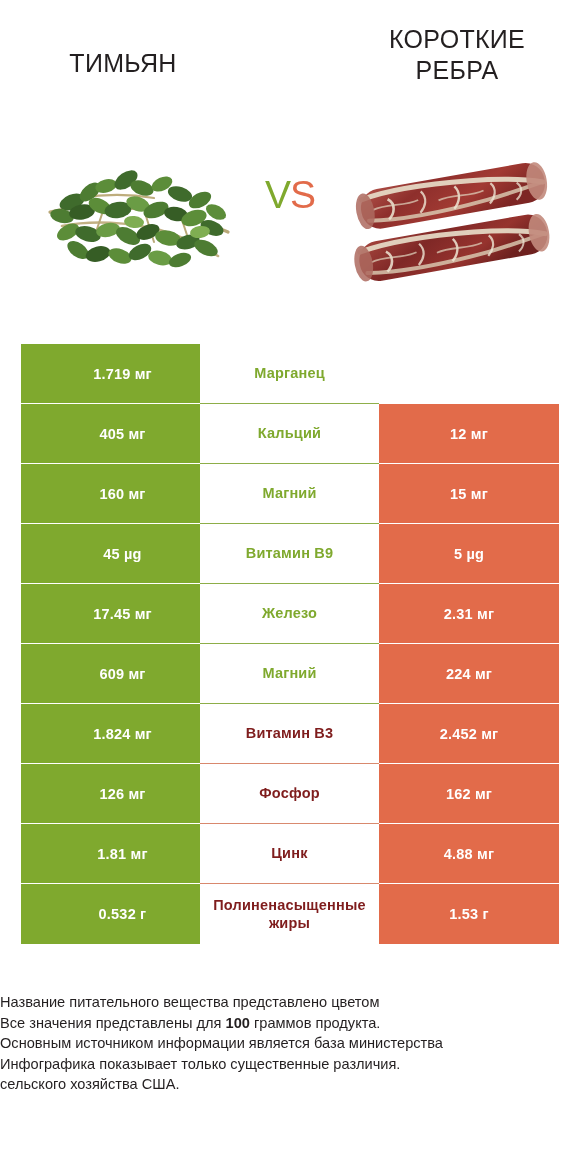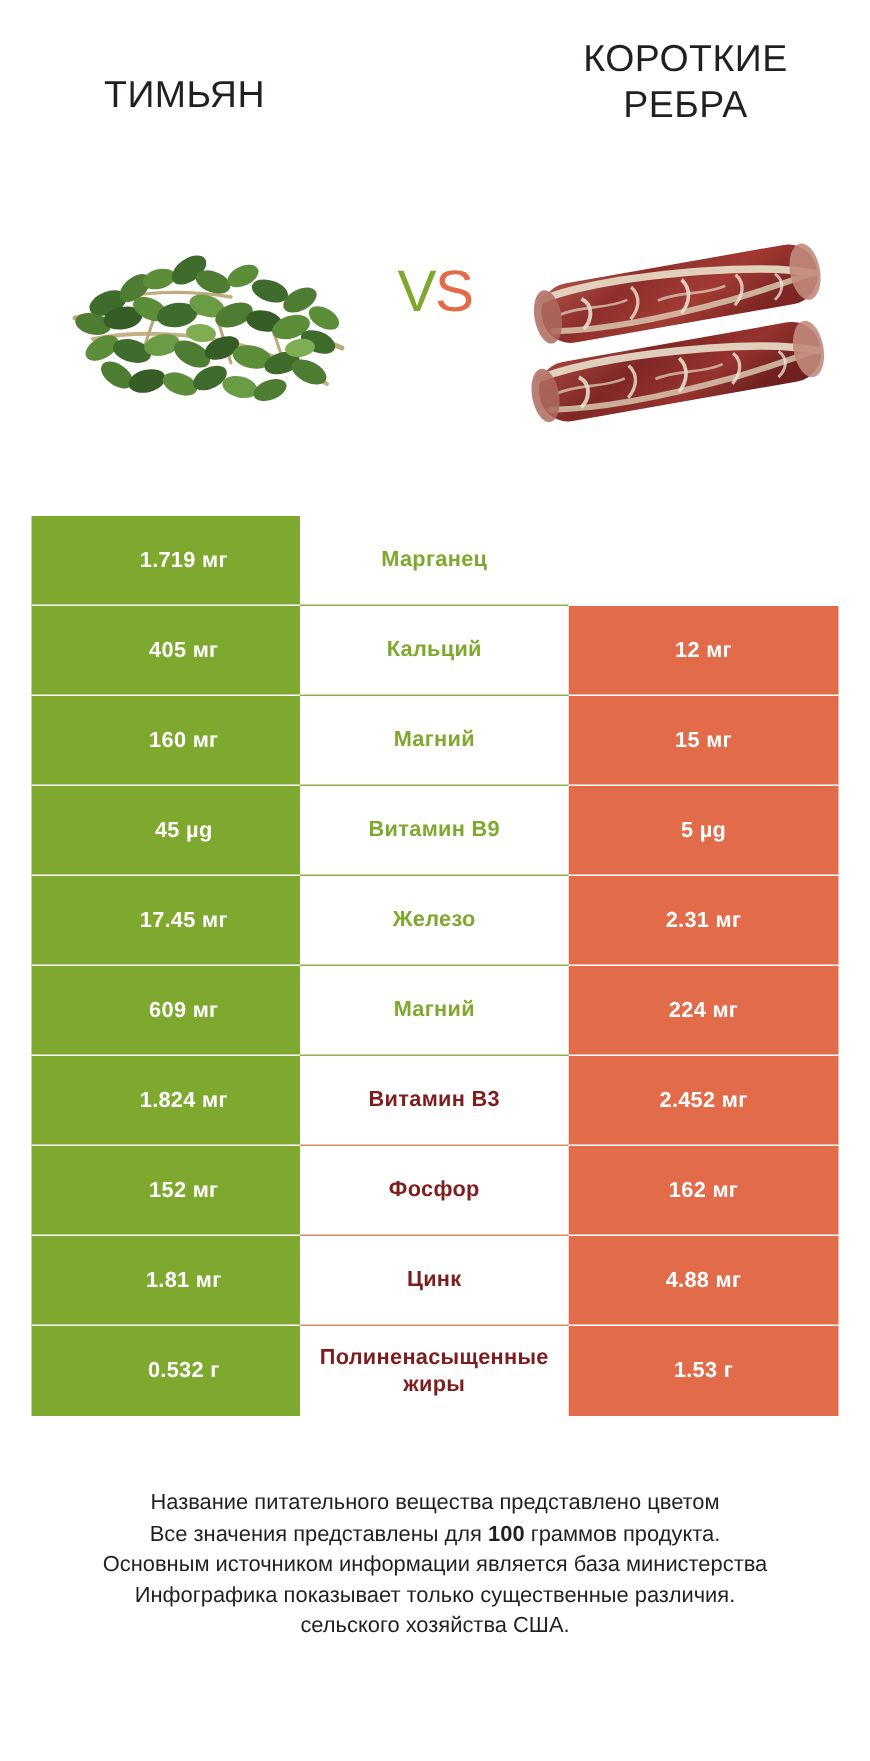--- a/index.html
+++ b/index.html
@@ -164,21 +164,21 @@
   .row.wrap .cell-mid-inner {
     line-height: 18px;
   }
 
   
   .footer {
     position: absolute;
     left: 0;
     top: 992px;
     width: 580px;
-    text-align: center;
+    text-align: left;
     font-size: 14.6px;
     line-height: 20.5px;
     color: #231f20;
   }
   .footer p { margin: 0; }
   .footer b { font-weight: 700; }
 </style>
 </head>
 <body>
 
@@ -347,21 +347,21 @@
 
   <div class="row win-right">
     <div class="cell cell-left">1.824 мг</div>
     <div class="cell cell-mid">
         <span class="cell-mid-inner">Витамин B3</span>
       </div>
     <div class="cell cell-right">2.452 мг</div>
   </div>
 
   <div class="row win-right">
-    <div class="cell cell-left">152 мг</div>
+    <div class="cell cell-left">126 мг</div>
     <div class="cell cell-mid">
         <span class="cell-mid-inner">Фосфор</span>
       </div>
     <div class="cell cell-right">162 мг</div>
   </div>
 
   <div class="row win-right">
     <div class="cell cell-left">1.81 мг</div>
     <div class="cell cell-mid">
         <span class="cell-mid-inner">Цинк</span>

